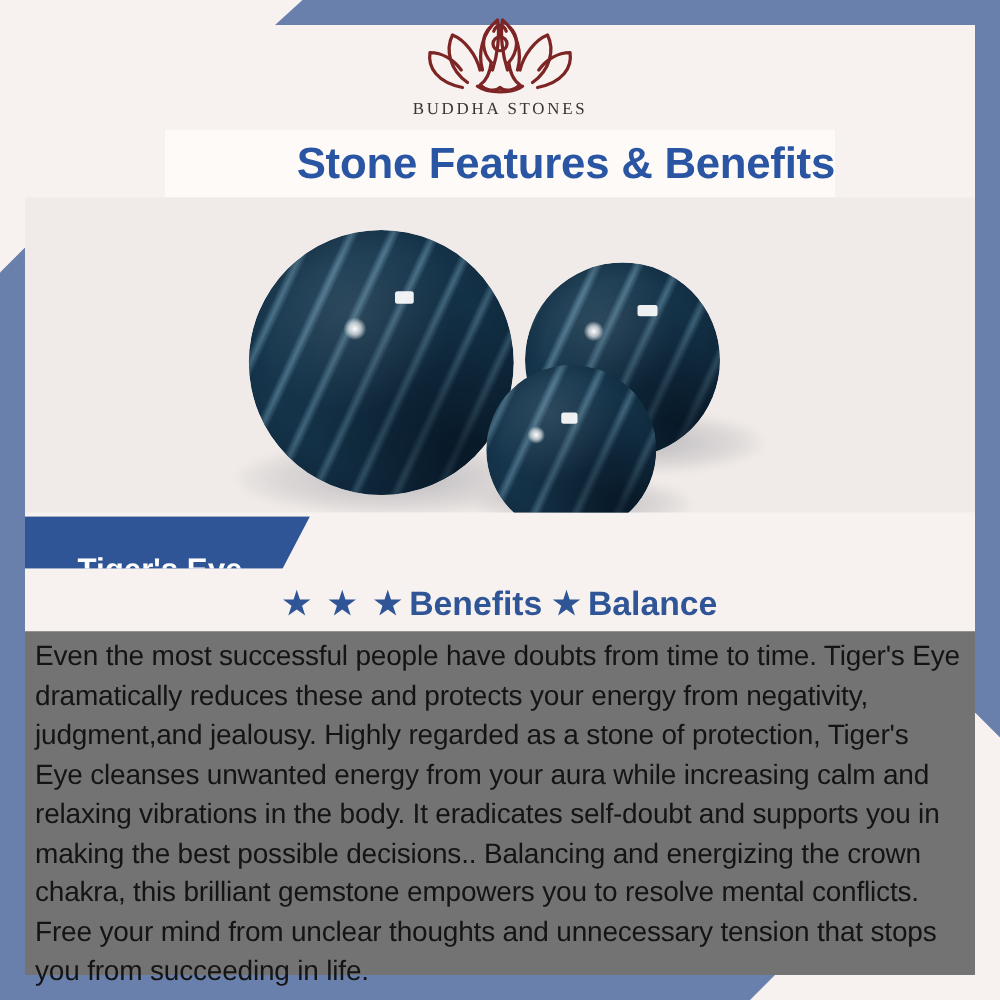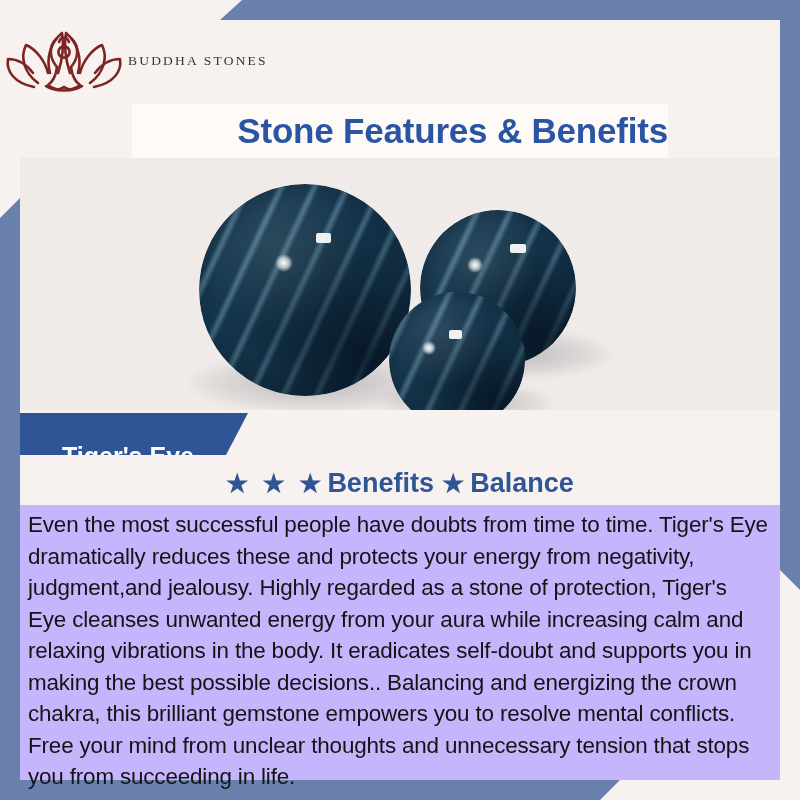--- a/index.html
+++ b/index.html
@@ -58,21 +58,21 @@
   }
 
   
   .logo-wrap {
     position: absolute;
     top: 8px;
     left: 0;
     width: 800px;
     height: 104px;
     display: flex;
-    flex-direction: row;
+    flex-direction: column;
     align-items: center;
     justify-content: flex-start;
   }
   .logo-mark {
     width: 128px;
     height: 70px;
     display: block;
   }
   .logo-word {
     margin-top: 1px;
@@ -259,21 +259,21 @@
   }
   .benefit:first-child .star { margin-left: 0; }
 
   
   .desc-panel {
     position: absolute;
     top: 505px;
     left: 20px;
     width: 760px;
     height: 275px;
-    background: #c4b5fd;
+    background: #737373;
     padding: 4px 10px 0 8px;
     box-sizing: border-box;
   }
   .desc-panel .desc-text {
     font-size: 22.4px;
     line-height: 31.5px;
     color: #141414;
     letter-spacing: -0.15px;
     margin: 0;
   }

